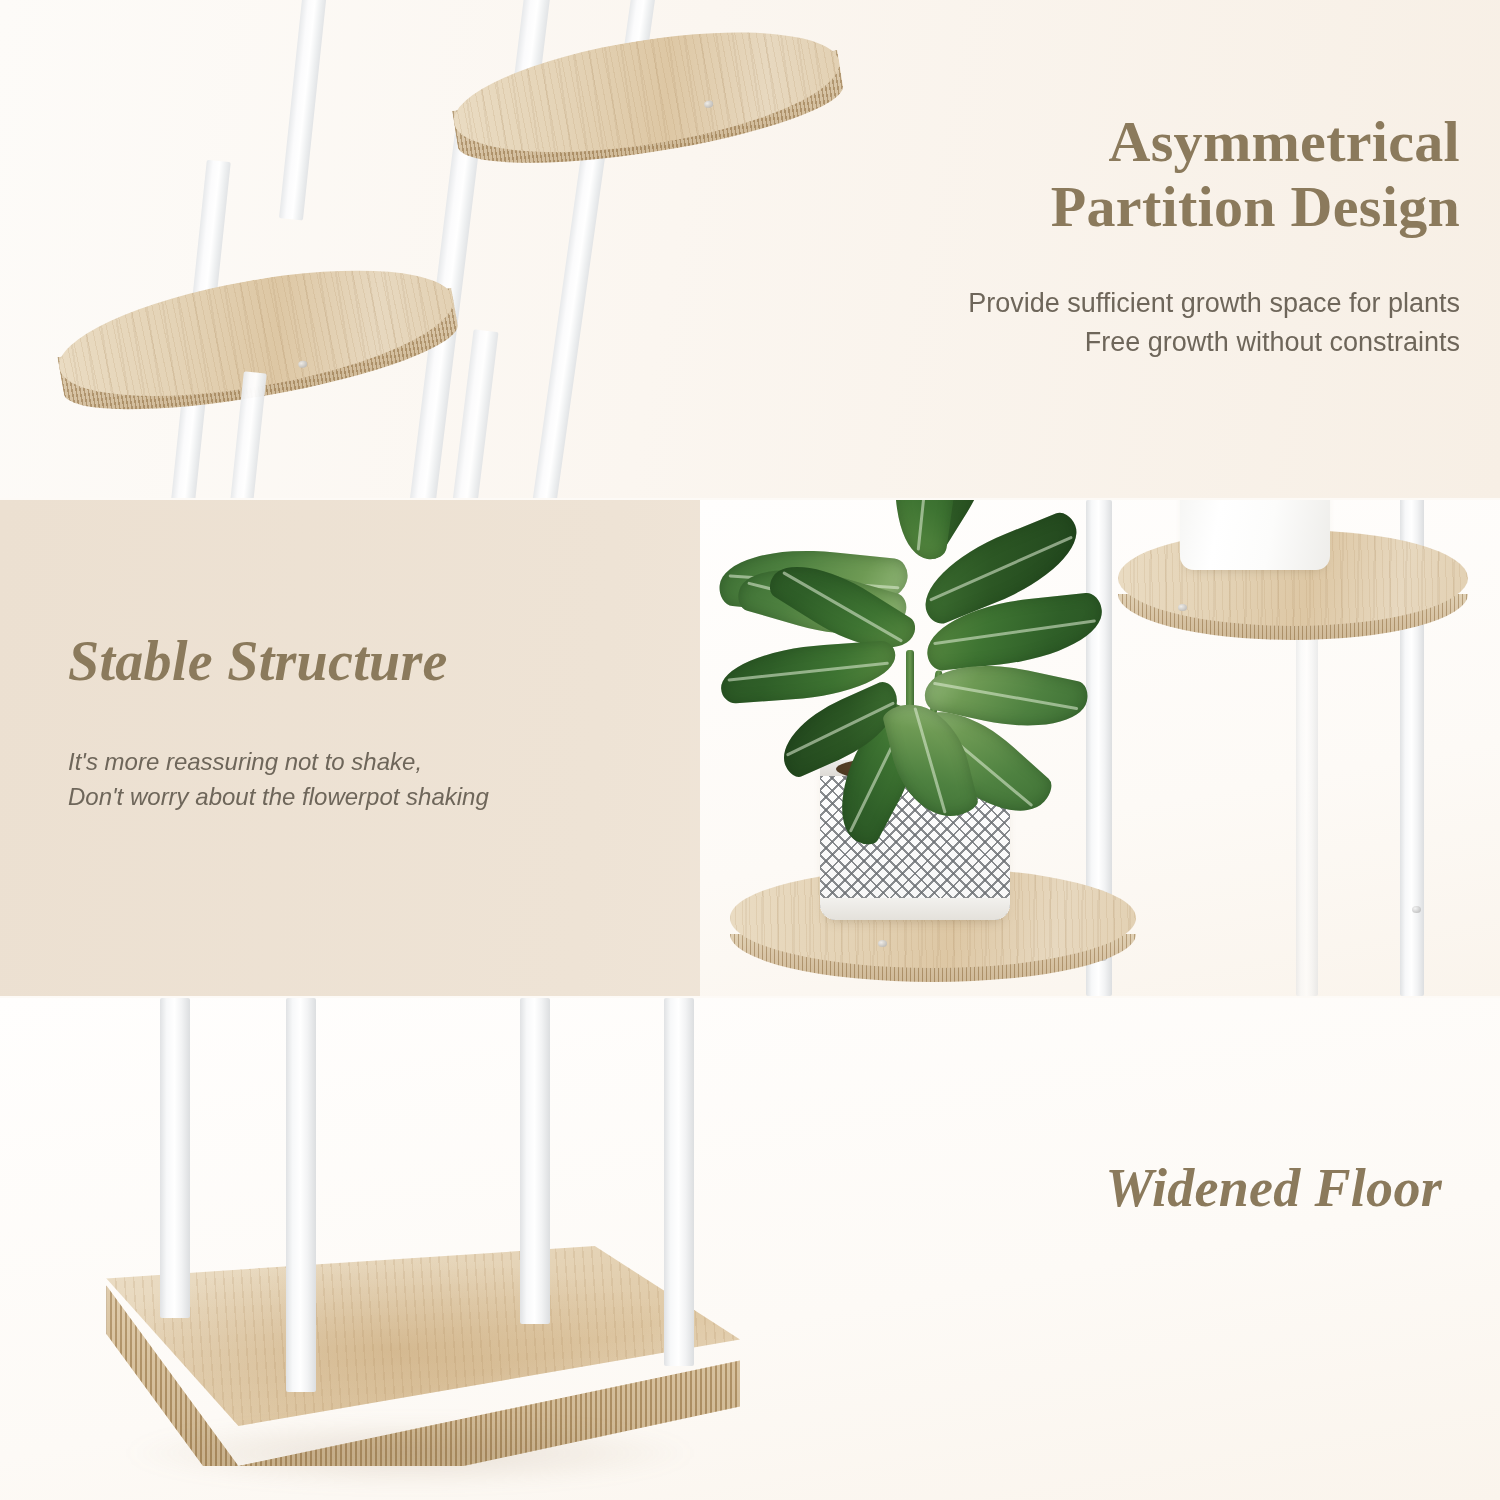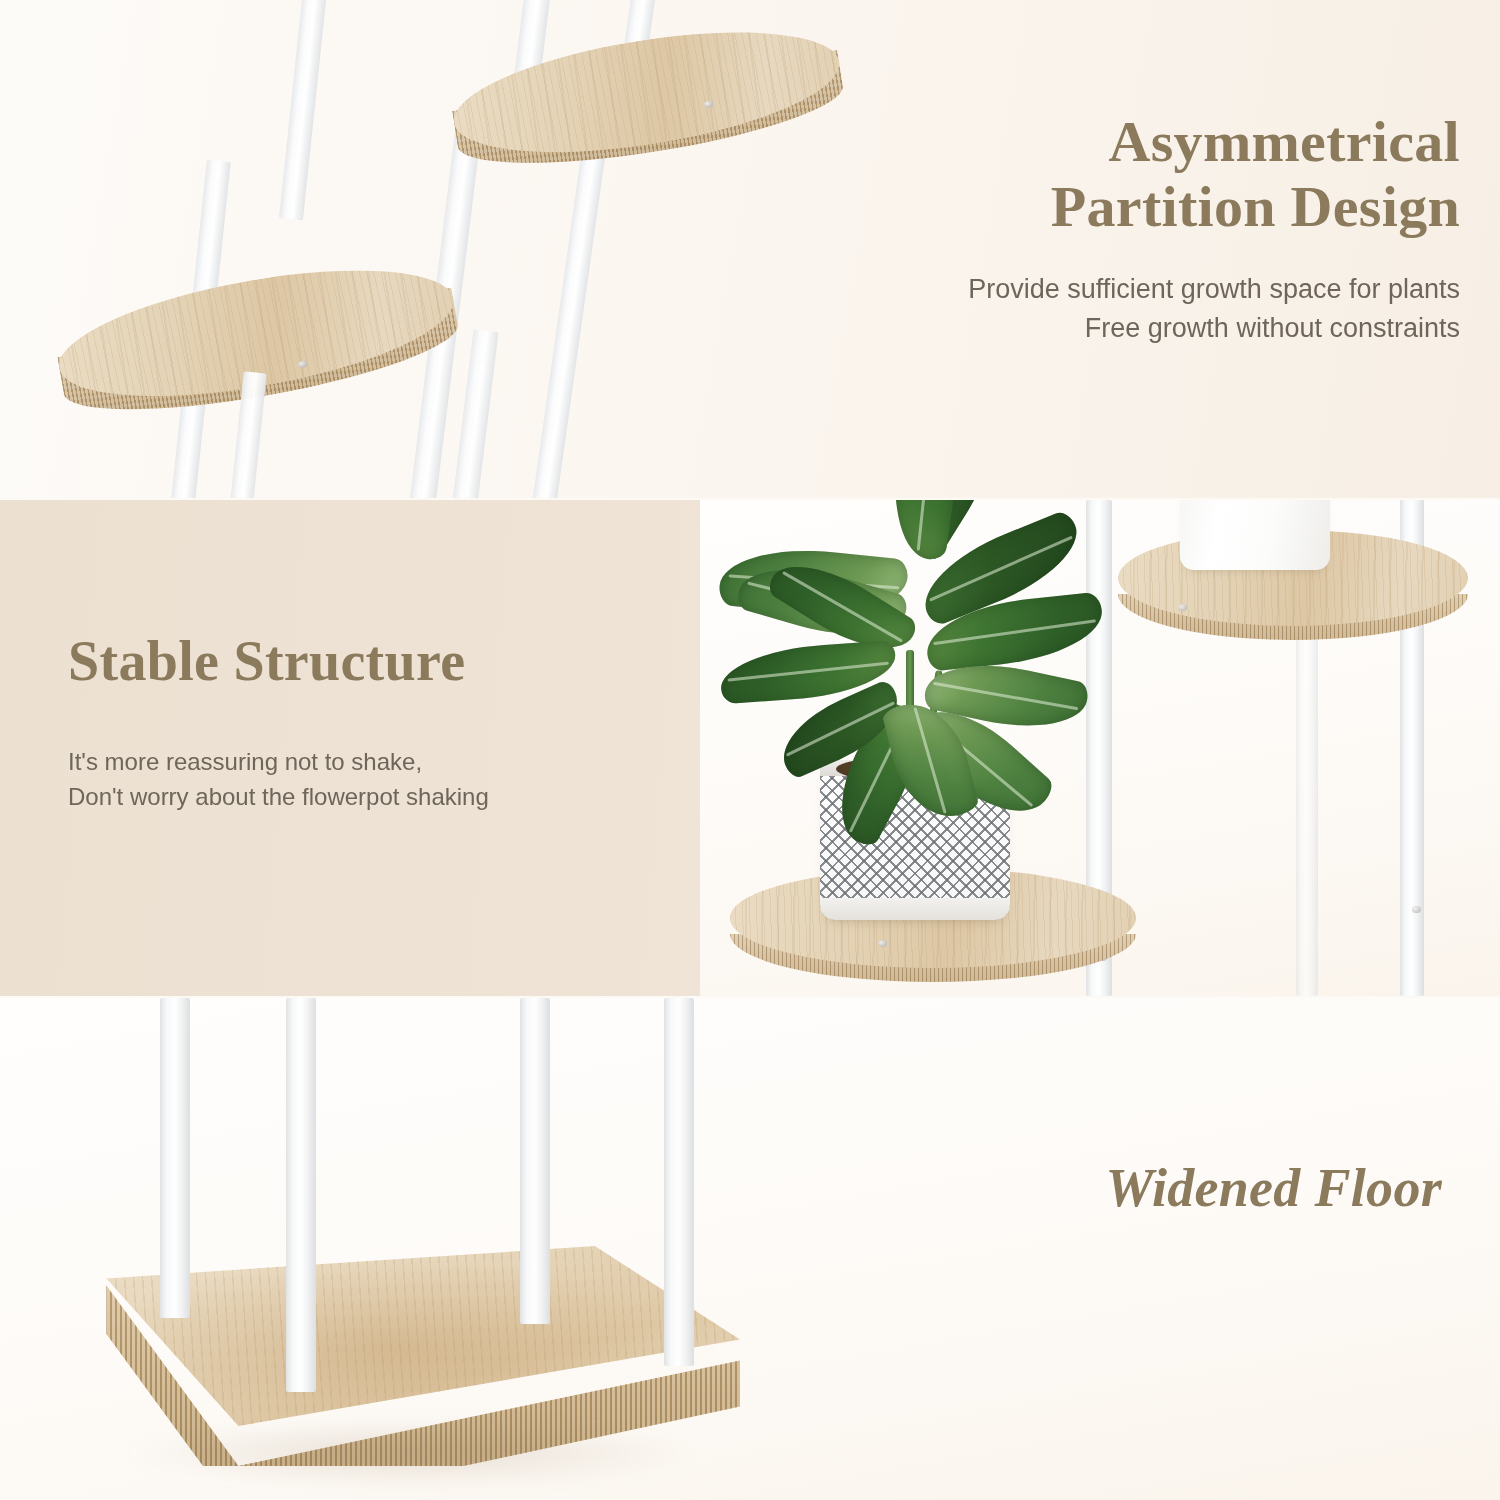--- a/index.html
+++ b/index.html
@@ -7,21 +7,21 @@
   body {
     font-family:"Liberation Sans", sans-serif;
     background:#fdfaf6;
     overflow:hidden;
   }
   .page { position:relative; width:1500px; height:1500px; }
 
   
   .panel { position:absolute; left:0; width:1500px; overflow:hidden; }
   #panel-1 { top:0;    height:498px; }
-  #panel-2 { top:500px; height:496px; }
+  #panel-2 { top:500px; height:496px;font-style:italic; }
   #panel-3 { top:998px; height:502px;font-style:italic; }
 
   .bg-cream   { position:absolute; inset:0; background:linear-gradient(100deg,#fdfbf8 0%,#fbf6f0 45%,#f7efe5 100%); }
   .bg-beige   { position:absolute; inset:0; background:linear-gradient(95deg,#ece0d1 0%,#eee3d5 40%,#f2e8dc 75%,#f4ece2 100%); }
   .bg-white   { position:absolute; inset:0; background:linear-gradient(170deg,#fffefd 0%,#fdfaf6 60%,#faf4ec 100%); }
 
   
   .photo-zone { position:absolute; overflow:hidden; }
   .text-zone  { position:absolute; display:flex; flex-direction:column; justify-content:center; }
 
@@ -35,21 +35,21 @@
   }
   .subline {
     font-family:"Liberation Sans", sans-serif;
     color:#6e665a;
     line-height:1.45;
     font-weight:400;
   }
 
   #p1-text { right:40px; top:110px; width:620px; text-align:right; }
   #p1-text .headline { font-size:58px; }
-  #p1-text .subline  { font-size:27px; margin-top:30px; }
+  #p1-text .subline  { font-size:27px; margin-top:44px; }
 
   #p2-text { left:68px; top:130px; width:620px; text-align:left; }
   #p2-text .headline { font-size:56px; }
   #p2-text .subline  { font-size:24px; margin-top:52px; }
 
   #p3-text { right:58px; top:160px; width:620px; text-align:right; }
   #p3-text .headline { font-size:54px; }
   #p3-text .subline  { font-size:27px; margin-top:58px; }
 
   

